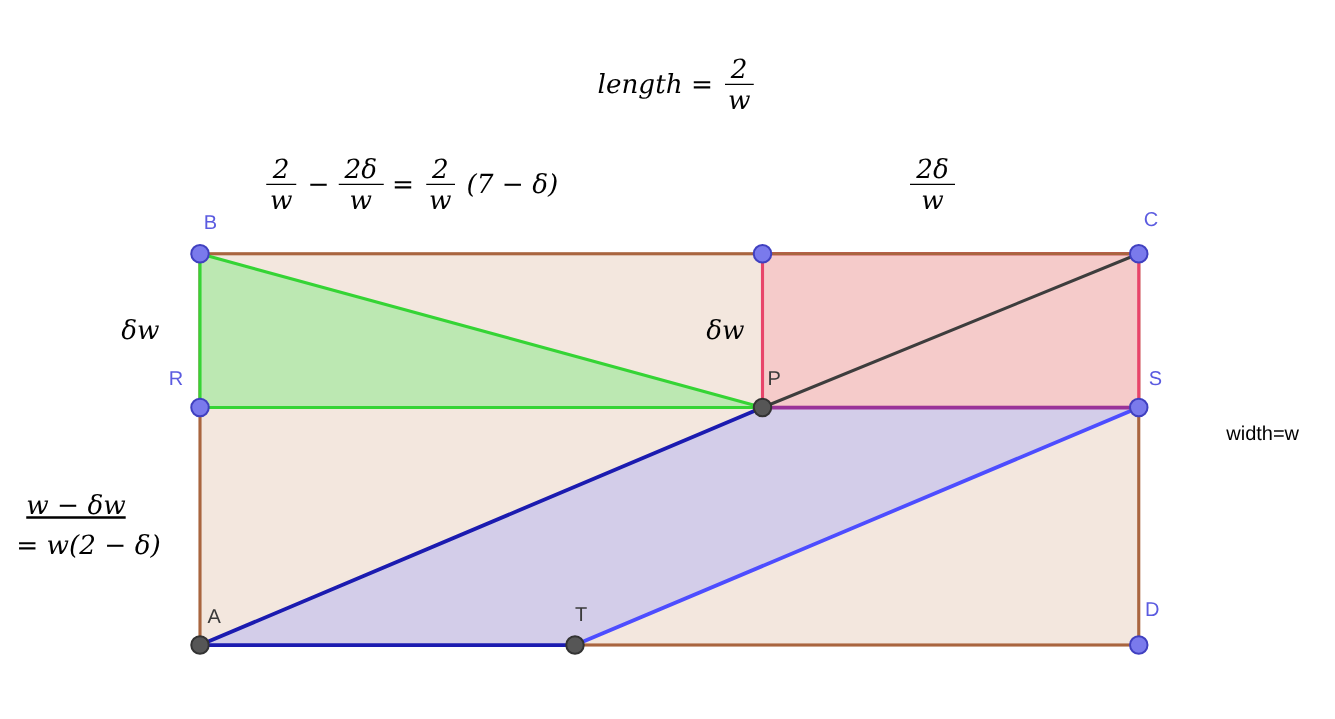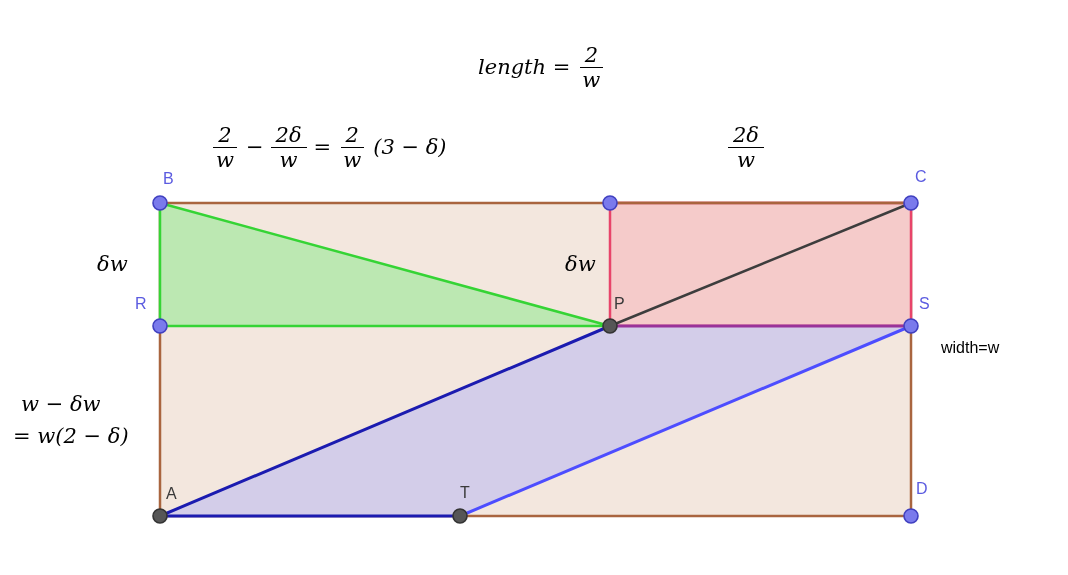--- a/index.html
+++ b/index.html
@@ -33,20 +33,21 @@
   
   .pl { position: absolute; font-size: 16px; font-family: "Liberation Sans", sans-serif; }
   .pl-blue { color: #5b5be0; }
   .pl-dark { color: #3a3a3a; }
 
   .plain {
     font-family: "Liberation Sans", sans-serif;
     font-style: normal;
     font-size: 16px;
     color: #000000;
+    margin-left: 40px;
   }
 </style>
 </head>
 <body>
 
 <div class="stage">
 
   <svg width="1068" height="575" viewBox="0 0 1068 575">
 
     <rect x="160" y="203" width="751" height="313" fill="#f3e7de" stroke="#a9653f" stroke-width="2.5"></rect>
@@ -94,35 +95,35 @@
     <span>−</span>
     <span class="frac">
       <span class="num">2δ</span>
       <span class="den">w</span>
     </span>
     <span>=</span>
     <span class="frac">
       <span class="num">2</span>
       <span class="den">w</span>
     </span>
-    <span>(3 − δ)</span>
+    <span>(7 − δ)</span>
   </div>
 
   <div class="lbl math" style="left:728px; top:123px;">
     <span class="frac">
       <span class="num">2δ</span>
       <span class="den">w</span>
     </span>
   </div>
 
   <div class="lbl math" style="left:97px; top:253px;">δw</div>
 
   <div class="lbl math" style="left:565px; top:253px;">δw</div>
 
-  <div class="lbl math" style="left:21px; top:393px;">w − δw</div>
+  <div class="lbl math" style="left:21px; top:393px;text-decoration:underline;">w − δw</div>
   <div class="lbl math" style="left:13px; top:425px;">= w(2 − δ)</div>
 
   <div class="lbl plain" style="left:941px; top:339px;">width=w</div>
 
   <div class="pl pl-blue" style="left:163px; top:170px;">B</div>
   <div class="pl pl-blue" style="left:915px; top:168px;">C</div>
   <div class="pl pl-blue" style="left:135px; top:295px;">R</div>
   <div class="pl pl-dark" style="left:614px; top:295px;">P</div>
   <div class="pl pl-blue" style="left:919px; top:295px;">S</div>
   <div class="pl pl-dark" style="left:166px; top:485px;">A</div>

